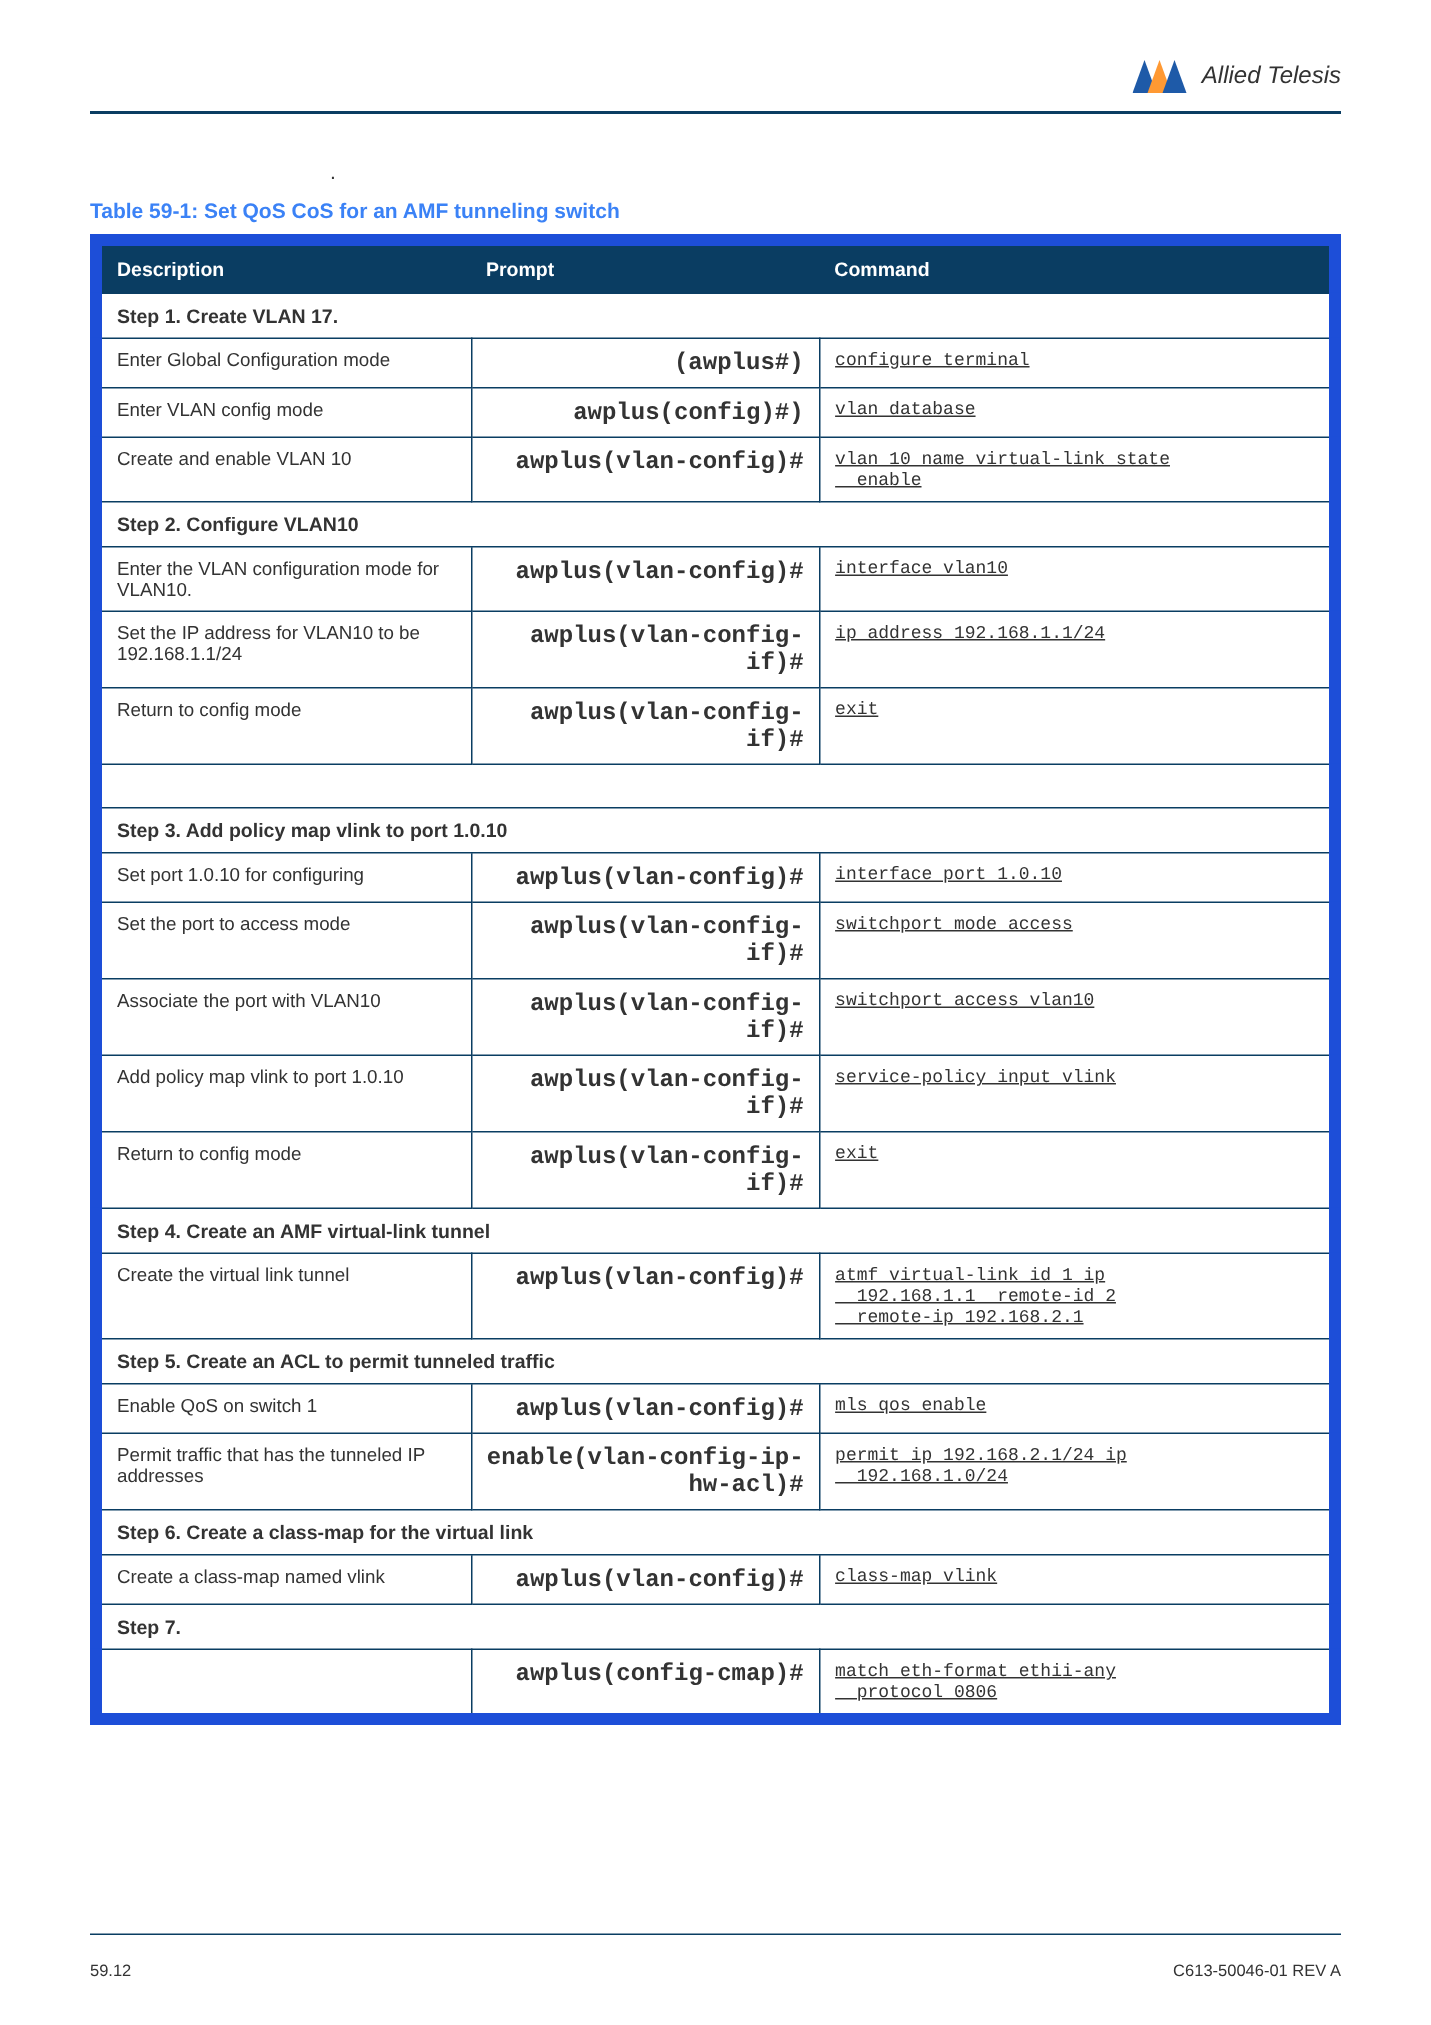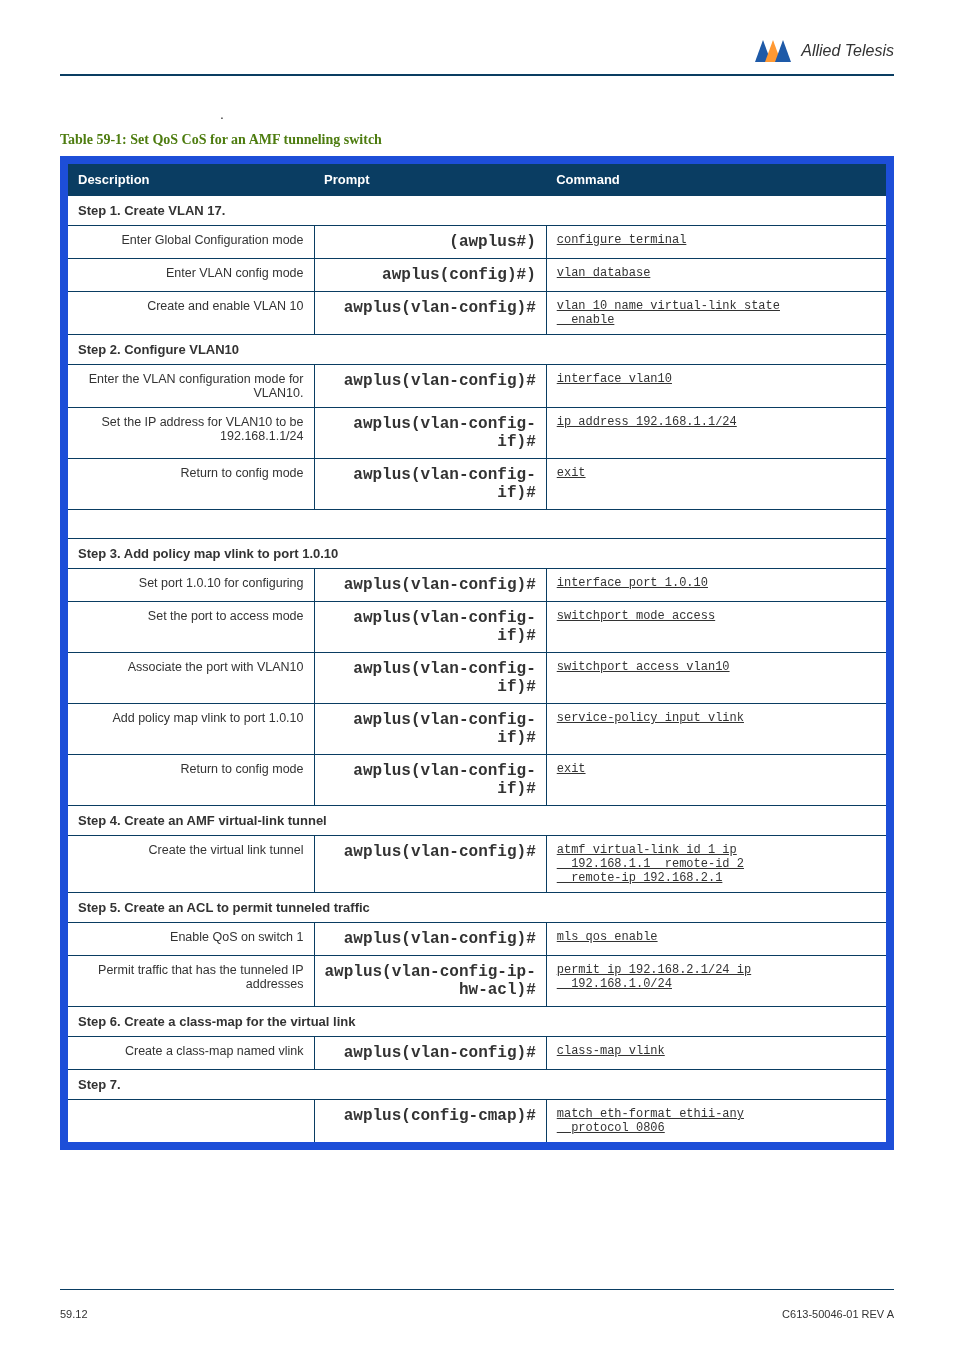--- a/index.html
+++ b/index.html
@@ -10,26 +10,26 @@
     background: #fff;
     padding: 40px 60px 30px 60px;
     position: relative;
     color: #333;
   }
   .header { display: flex; justify-content: flex-end; align-items: center; margin-bottom: 12px; }
   .logo { display: flex; align-items: center; gap: 6px; }
   .logo-text { font-size: 16px; font-style: italic; color: #333; }
   .hr-top { border: none; border-top: 2px solid #0a3d62; margin-bottom: 30px; }
   .dot { margin-left: 160px; margin-bottom: 10px; font-size: 14px; color: #333; }
-  .table-title { color: #4d7c0f; font-weight: bold; font-size: 14px; margin-bottom: 8px; font-family: Liberation Serif, serif; }
+  .table-title { color: #3b82f6; font-weight: bold; font-size: 14px; margin-bottom: 8px; }
   table { width: 100%; border-collapse: collapse; border: 8px solid #1d4ed8; }
   th { background: #0a3d62; color: #fff; text-align: left; padding: 8px 10px; font-size: 13px; font-weight: bold; }
   td { border: 1px solid #0a3d62; padding: 7px 10px; font-size: 12.5px; vertical-align: top; }
   td.step { font-weight: bold; font-size: 13px; }
-  td.desc { width: 250px; text-align: right; }
+  td.desc { width: 250px; }
   td.prompt { width: 200px; font-family: "Courier New", monospace; text-align: right; font-weight: bold; font-size: 16px; }
   td.cmd { font-family: "Courier New", monospace; font-size: 12px; white-space: pre; text-decoration: underline; }
   .footer { position: absolute; bottom: 30px; left: 60px; right: 60px; }
   .hr-bottom { border: none; border-top: 1px solid #0a3d62; margin-bottom: 18px; }
   .footer-row { display: flex; justify-content: space-between; align-items: flex-end; font-size: 11px; }
   .footer-center { text-align: center; color: #0a5aa8; }
   .footer-center .line2 { color: #c1392b; font-weight: bold; margin-top: 2px; }
   .footer-left { color: #333; }
   .footer-right { color: #333; }
 </style>
@@ -147,21 +147,21 @@
     <tr>
         <td colspan="3" class="step">Step 5. Create an ACL to permit tunneled traffic</td>
       </tr>
     <tr>
         <td class="desc">Enable QoS on switch 1</td>
         <td class="prompt">awplus(vlan-config)#</td>
         <td class="cmd">mls qos enable</td>
       </tr>
     <tr>
         <td class="desc">Permit traffic that has the tunneled IP addresses</td>
-        <td class="prompt" style="white-space:pre">awplus(vlan-config-ip-
+        <td class="prompt" style="white-space:pre">enable(vlan-config-ip-
 hw-acl)#</td>
         <td class="cmd">permit ip 192.168.2.1/24 ip
   192.168.1.0/24</td>
       </tr>
 
     <tr>
         <td colspan="3" class="step">Step 6. Create a class-map for the virtual link</td>
       </tr>
     <tr>
         <td class="desc">Create a class-map named vlink</td>

